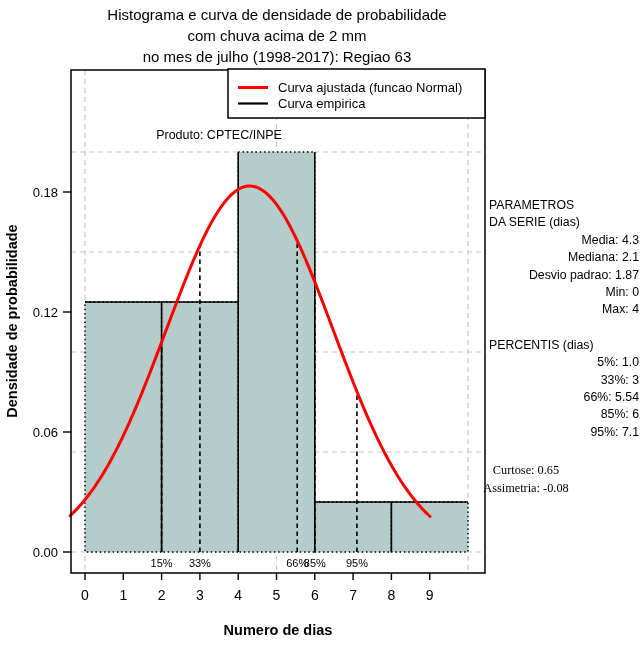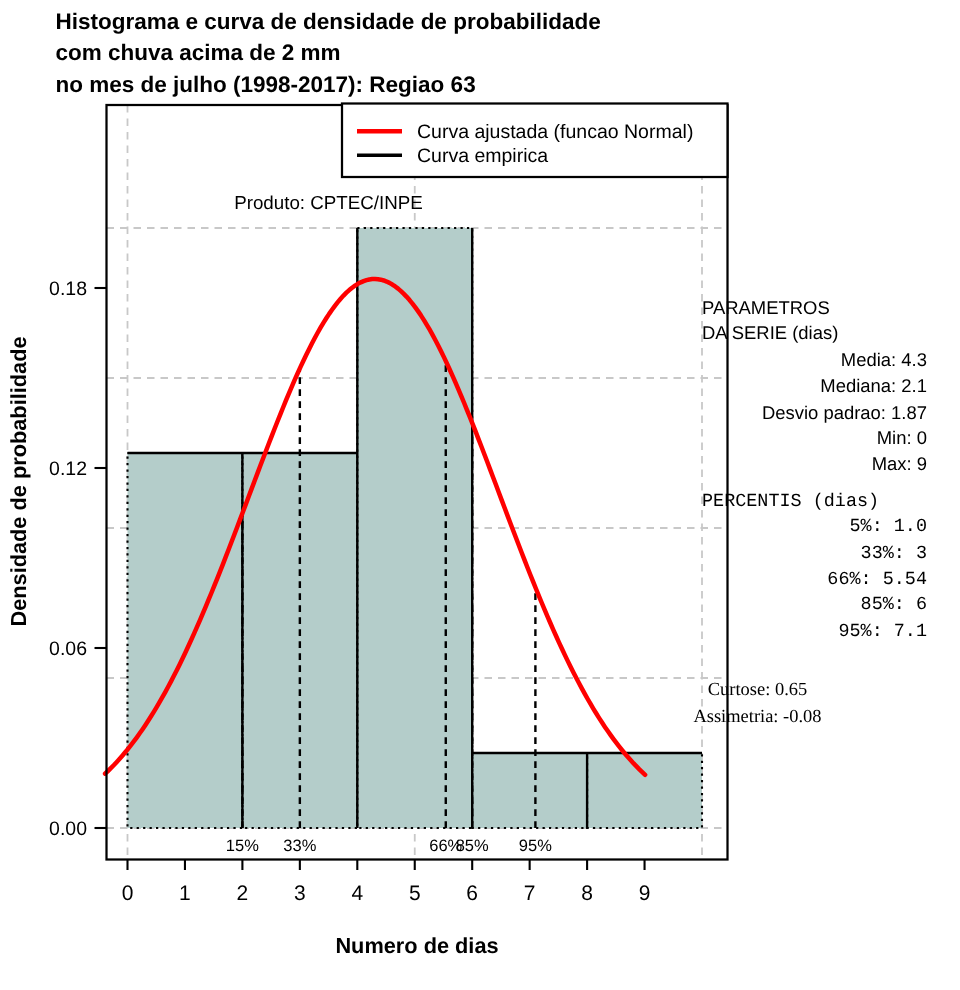--- a/index.html
+++ b/index.html
@@ -1,26 +1,26 @@
 <!DOCTYPE html>
 <html><head>
 <meta charset="utf-8">
 <style>
   html,body{margin:0;padding:0;background:#ffffff;}
   .stage{
     position:relative;width:640px;height:660px;background:#ffffff;overflow:hidden;
     font-family:"Liberation Sans","DejaVu Sans",sans-serif;color:#000;
   }
   .title{
-    position:absolute;left:0;top:4px;width:554px;text-align:left;
-    font-size:15px;font-weight:bold;line-height:21px;padding-left:37px;
+    position:absolute;left:0;top:4px;width:554px;text-align:center;
+    font-size:15px;font-weight:normal;line-height:21px;
   }
   svg{position:absolute;left:0;top:0;}
   .side-panel{
-    position:absolute;left:468px;top:197px;width:150px;
+    position:absolute;left:489px;top:197px;width:150px;
     font-size:12.3px;line-height:17.4px;white-space:nowrap;
   }
   .sp-block{margin:0;}
   .sp-indent{padding-left:8px;text-align:right;}
   .sp-center{text-align:center;width:112px;margin-left:-19px;font-family:Liberation Serif, serif;}
 </style>
 </head>
 <body>
 
 <div class="stage">
@@ -119,23 +119,23 @@
   </svg>
 
   <div class="side-panel" id="side-panel">
       <div class="sp-block" style="margin-top: 0px;">
         <div>PARAMETROS</div>
         <div>DA SERIE (dias)</div>
         <div class="sp-indent">Media: 4.3</div>
         <div class="sp-indent">Mediana: 2.1</div>
         <div class="sp-indent">Desvio padrao: 1.87</div>
         <div class="sp-indent">Min: 0</div>
-        <div class="sp-indent">Max: 9</div>
+        <div class="sp-indent">Max: 4</div>
       </div>
-      <div class="sp-block" style="margin-top: 7px; font-family: Liberation Mono, monospace;">
+      <div class="sp-block" style="margin-top: 18px;">
         <div>PERCENTIS (dias)</div>
         <div class="sp-indent">5%: 1.0</div>
         <div class="sp-indent">33%: 3</div>
         <div class="sp-indent">66%: 5.54</div>
         <div class="sp-indent">85%: 6</div>
         <div class="sp-indent">95%: 7.1</div>
       </div>
       <div class="sp-block sp-center" style="margin-top: 21px;">
         <div>Curtose: 0.65</div>
         <div>Assimetria: -0.08</div>

